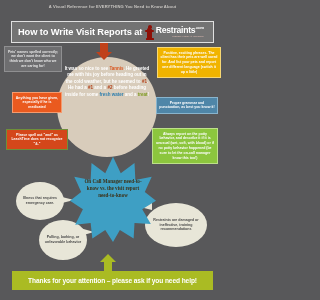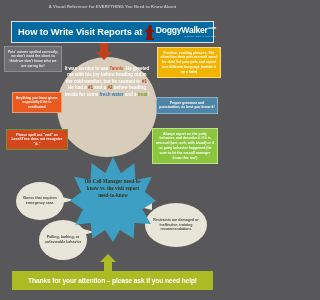--- a/index.html
+++ b/index.html
@@ -28,21 +28,21 @@
     font-size: 4.1px;
     letter-spacing: .12px;
     color: #c9c6c2;
     font-weight: 600;
   }
 
   .title-bar {
     position: absolute;
     top: 21px; left: 11px;
     width: 203px; height: 22px;
-    background: #0369a1;
+    background: #737373;
     border: 1px solid #e0e0e0;
     display: flex;
     align-items: center;
     padding-left: 6px;
   }
   .title-text {
     font-size: 9.3px;
     font-weight: bold;
     color: #ffffff;
     letter-spacing: -.1px;
@@ -336,21 +336,21 @@
     <span class="title-text">How to Write Visit Reports at</span>
     <span class="logo-wrap">
       <span class="hydrant">
         <span class="cap"></span>
         <span class="arms"></span>
         <span class="body"></span>
         <span class="base"></span>
       </span>
       <span>
         <div class="logo-text">
-          <span>DoggyWalker</span><span class="logo-dotcom">.com</span>
+          <span>Restraints</span><span class="logo-dotcom">.com</span>
         </div>
         <div class="logo-tag">a Simply Home At Your Door</div>
       </span>
     </span>
   </div>
 
   <div class="arrow-down-top">
     <span class="arrow-shaft"></span>
     <span class="arrow-head"></span>
   </div>

